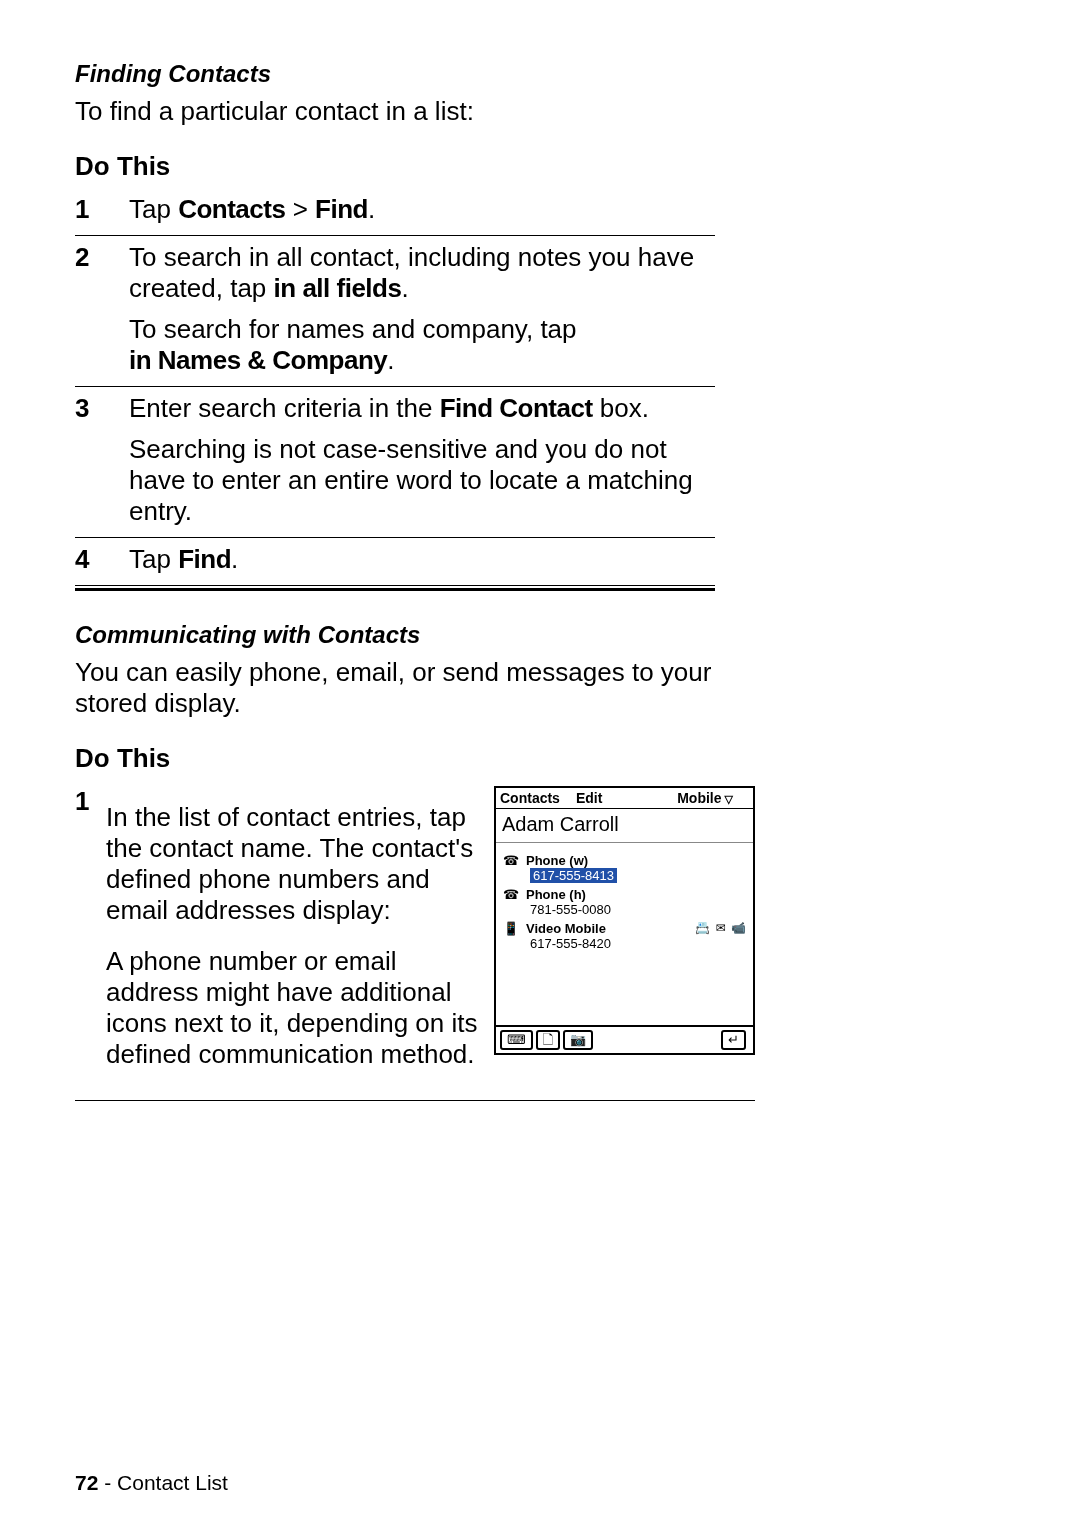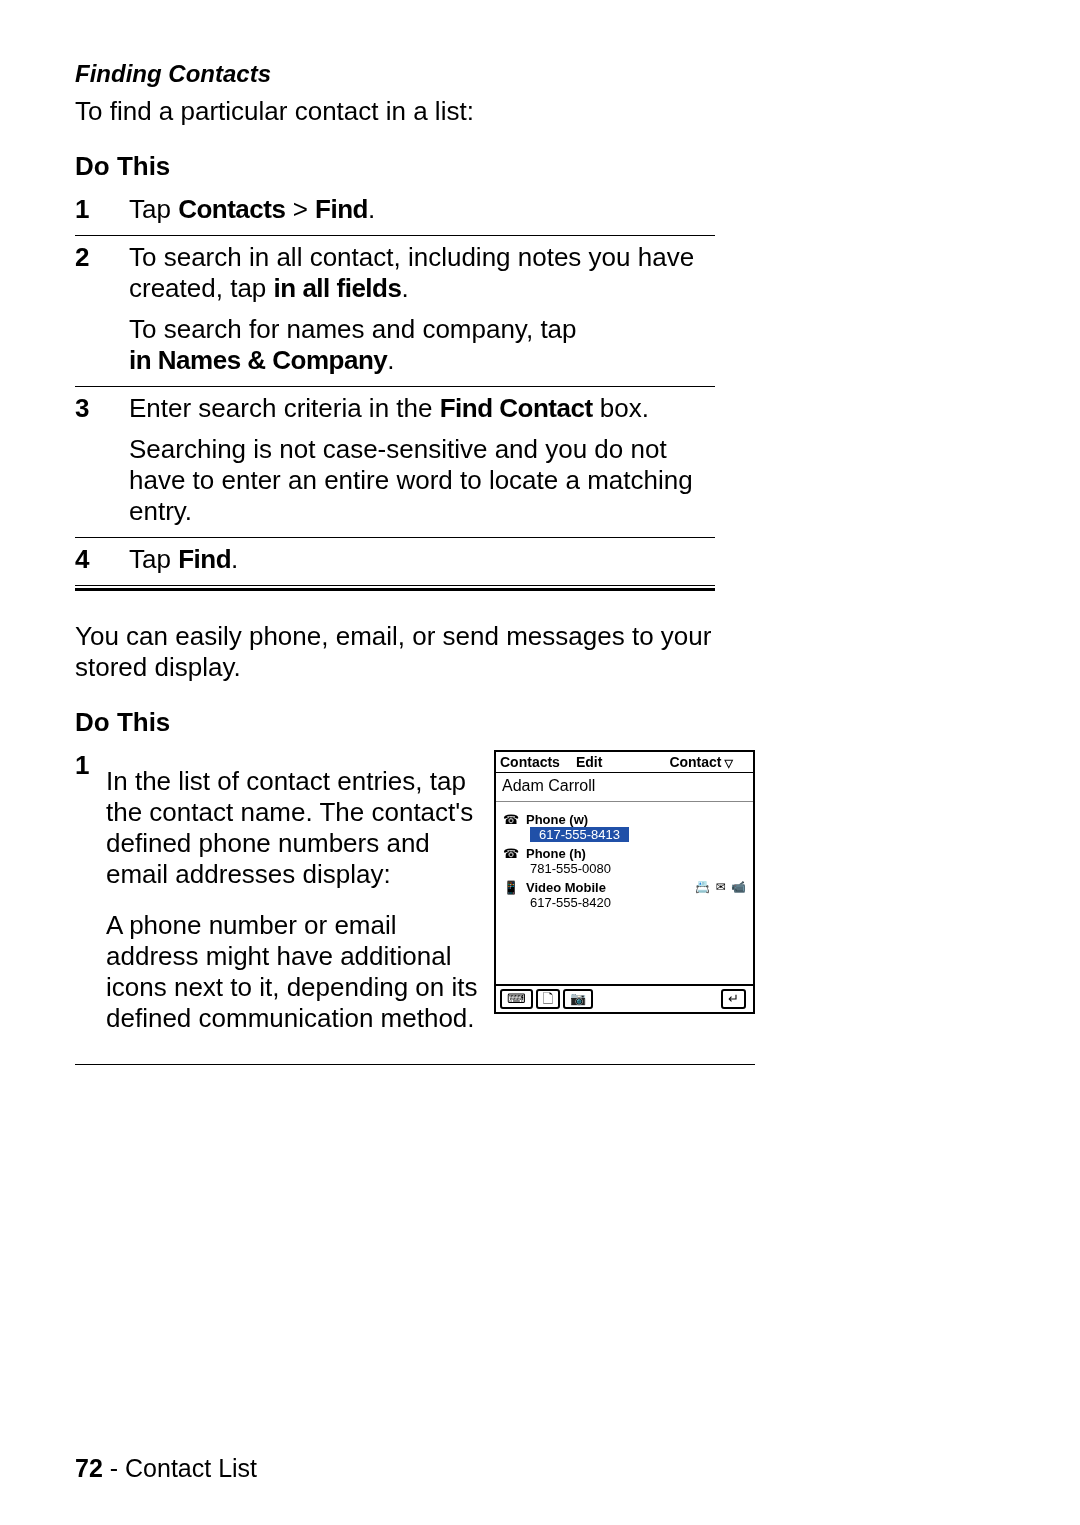--- a/index.html
+++ b/index.html
@@ -65,49 +65,49 @@
     display: flex;
     background: #fff;
     border-bottom: 1px solid #000;
     padding: 2px 4px;
     font-weight: bold;
     font-size: 14px;
   }
   .menubar .mi { margin-right: 16px; }
   .menubar .spacer { flex: 1; }
   .menubar .mi.drop::after { content: "▽"; font-size: 11px; margin-left: 3px; }
-  .titlebar { padding: 4px 6px 6px 6px; border-bottom: 1px solid #888; font-size: 16px; }
+  .titlebar { padding: 4px 6px 6px 6px; border-bottom: 1px solid #888; font-size: 20px; }
   .body { padding: 8px 6px 4px 6px; min-height: 170px; }
   .row { display: flex; align-items: flex-start; padding: 2px 0; }
   .row .ic { width: 18px; text-align: center; font-size: 13px; margin-right: 6px; flex-shrink:0; }
   .row .lbl { font-weight: bold; font-size: 13px; }
   .row .num2 { font-size: 13px; padding-left: 4px; }
-  .hl { background: #2050a8; color: #fff; padding: 0 9px; display: inline-block; }
+  .hl { background: #2050a8; color: #fff; padding: 0 3px; display: inline-block; }
   .icons-right { margin-left: auto; font-size: 12px; letter-spacing: 1px; }
   .toolbar {
     display: flex;
     border-top: 2px solid #000;
     padding: 3px 4px;
     gap: 0;
   }
   .tbtn {
     border: 2px solid #000;
     border-radius: 3px;
     padding: 0 5px;
     font-size: 13px;
     line-height: 16px;
     margin-right: 3px;
     background: #fff;
   }
   .tspacer { flex: 1; }
   .footer {
     position: absolute;
-    bottom: 42px;
+    bottom: 30px;
     left: 75px;
-    font-size: 25px;
+    font-size: 21px;
   }
   .footer .pg { font-weight: bold; }
   .block2steps td { padding-bottom:12px; }
 </style>
 </head>
 <body>
 
 <h2>Finding Contacts</h2>
 <p class="intro">To find a particular contact in a list:</p>
 
@@ -142,41 +142,42 @@
     <td class="num">4</td>
     <td>
       <span>Tap </span><span class="boldcond">Find</span><span>.</span>
     </td>
   </tr>
 </tbody>
   </table>
 <div class="dblrule"></div>
 
 <div class="section2">
+  <h2>Communicating with Contacts</h2>
   <p class="intro" style="width:680px">You can easily phone, email, or send messages to your stored display.</p>
 
   <p class="dothis">Do This</p>
 
   <table class="steps block2steps" style="width:680px">
     <tbody>
         <tr class="rule">
       <td class="num">1</td>
       <td>
         <div class="wrap">
           <div class="leftcol">
             <p>In the list of contact entries, tap the contact name. The contact's defined phone numbers and email addresses display:</p>
             <p>A phone number or email address might have additional icons next to it, depending on its defined communication method.</p>
           </div>
 
           <div class="screen">
             <div class="menubar">
               <span class="mi">Contacts</span>
               <span class="mi">Edit</span>
               <span class="spacer"></span>
-              <span class="mi drop">Contact</span>
+              <span class="mi drop">Mobile</span>
             </div>
             <div class="titlebar">Adam Carroll</div>
             <div class="body">
               <div class="row">
                 <span class="ic">☎</span>
                 <div>
                   <div class="lbl">Phone (w)</div>
                   <div class="num2"><span class="hl">617-555-8413</span></div>
                 </div>
               </div>

